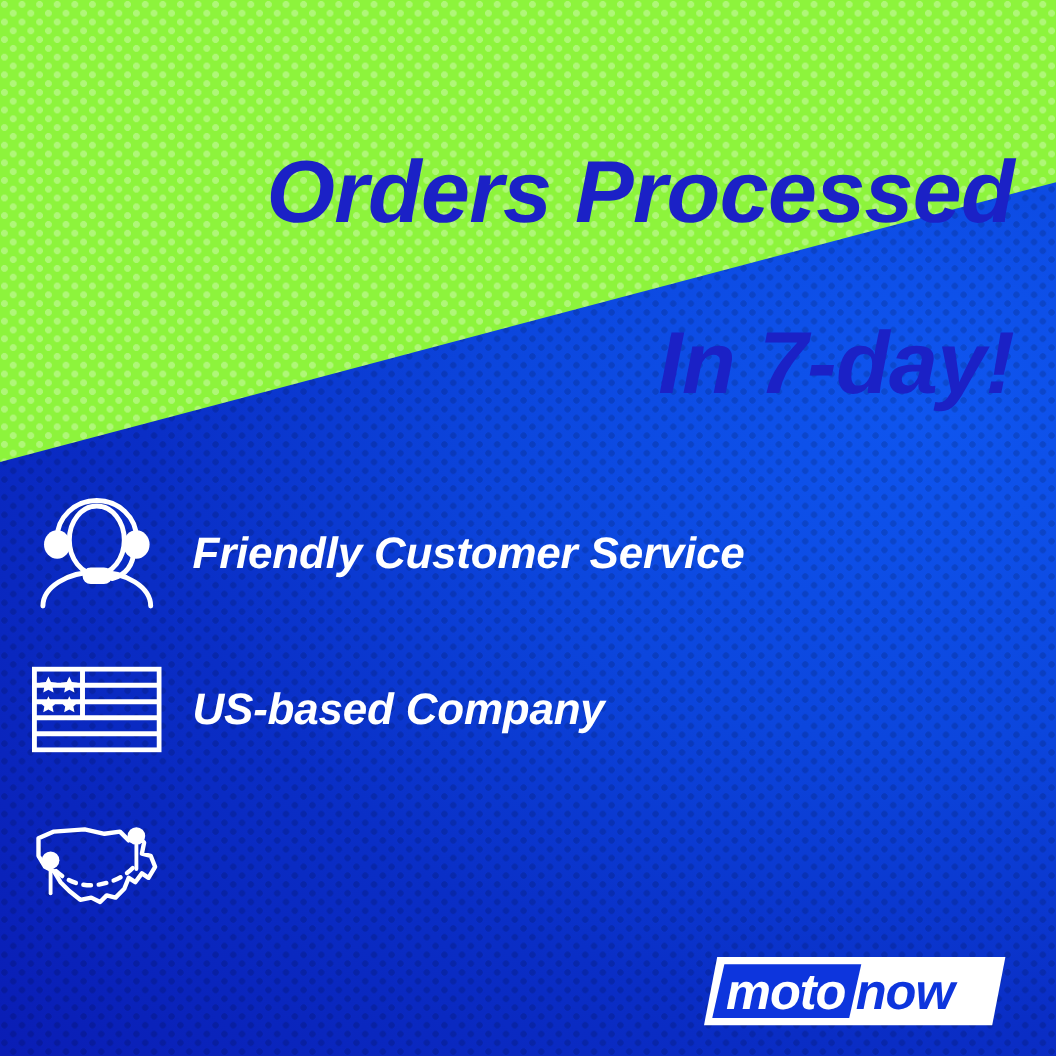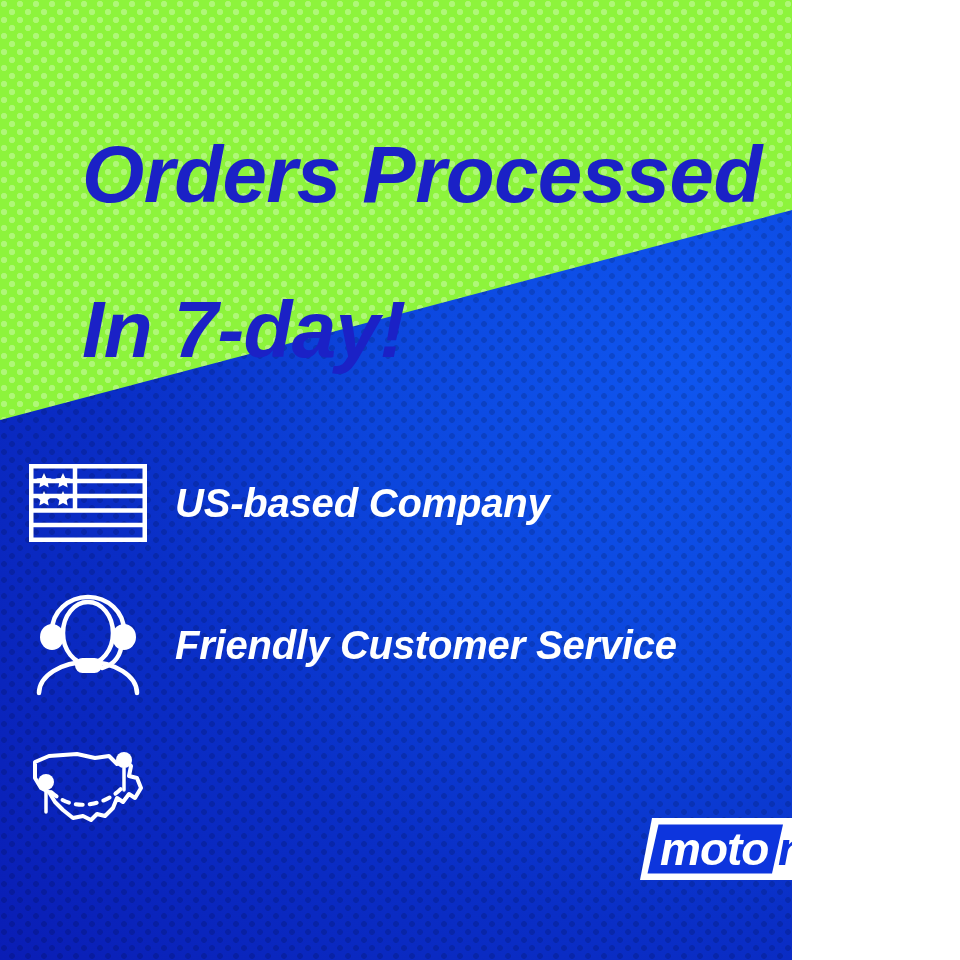--- a/index.html
+++ b/index.html
@@ -7,24 +7,25 @@
     margin: 0;
     padding: 0;
     background: #ffffff;
   }
   body {
     font-family: "Liberation Sans", sans-serif;
   }
 
   .canvas {
     position: relative;
-    width: 792px;
+    width: 960px;
     height: 960px;
     overflow: hidden;
     background: #0b1fb9;
+    text-align: right;
   }
 
   
   .blue-bg {
     position: absolute;
     inset: 0;
     background:
       radial-gradient(ellipse 120% 95% at 88% 38%, #0f56f0 0%, #0c46dd 34%, #0a2ec6 62%, #0a1cb4 100%);
   }
   .blue-dots {
@@ -102,21 +103,21 @@
     font-style: italic;
     font-size: 40px;
     letter-spacing: -0.2px;
     white-space: nowrap;
   }
 
   
   .logo {
     position: absolute;
     left: 638px;
-    top: 816px;
+    top: 868px;
     width: 278px;
     height: 66px;
   }
   .logo svg { display: block; }
 </style>
 </head>
 <body>
 
 <div class="canvas">
 
@@ -127,20 +128,41 @@
   <div class="green-wedge">
     <div class="green-dots"></div>
   </div>
 
   <div class="headline">
     <span class="l1">Orders Processed</span>
     <span class="l2">In 7-day!</span>
   </div>
 
   <div class="features">
+
+    <div class="feature-row">
+      <div class="feature-icon">
+        <svg width="116" height="104" viewBox="0 0 116 104" fill="none" stroke="#ffffff" stroke-width="4.5" stroke-linecap="round">
+
+          <ellipse cx="22" cy="44" rx="12" ry="13" fill="#ffffff" stroke="none"></ellipse>
+          <ellipse cx="94" cy="44" rx="12" ry="13" fill="#ffffff" stroke="none"></ellipse>
+
+          <path d="M22 46 V38 A36 34 0 0 1 94 38 V46"></path>
+
+          <ellipse cx="58" cy="40" rx="25" ry="31"></ellipse>
+
+          <path d="M92 48 q-1 22 -20 27"></path>
+
+          <rect x="45" y="65" width="27" height="15" rx="7.5" fill="#ffffff" stroke="none"></rect>
+
+          <path d="M9 100 a49 31 0 0 1 98 0"></path>
+        </svg>
+      </div>
+      <div class="feature-label">Friendly Customer Service</div>
+    </div>
 
     <div class="feature-row">
       <div class="feature-icon">
         <svg width="118" height="78" viewBox="0 0 118 78" fill="none" stroke="#ffffff" stroke-width="4.5">
           <rect x="2.25" y="2.25" width="113.5" height="73.5"></rect>
           <line x1="2.25" y1="17" x2="115.75" y2="17"></line>
           <line x1="2.25" y1="32" x2="115.75" y2="32"></line>
           <line x1="2.25" y1="46.5" x2="115.75" y2="46.5"></line>
           <line x1="2.25" y1="61" x2="115.75" y2="61"></line>
           <line x1="46" y1="2.25" x2="46" y2="46.5"></line>
@@ -150,41 +172,20 @@
             <path d="M15 27 l2.3 4.9 5.3.7 -3.9 3.7 1 5.3 -4.7-2.6 -4.7 2.6 1-5.3 -3.9-3.7 5.3-.7z"></path>
             <path d="M34 27 l2.3 4.9 5.3.7 -3.9 3.7 1 5.3 -4.7-2.6 -4.7 2.6 1-5.3 -3.9-3.7 5.3-.7z"></path>
           </g>
         </svg>
       </div>
       <div class="feature-label">US-based Company</div>
     </div>
 
     <div class="feature-row">
       <div class="feature-icon">
-        <svg width="116" height="104" viewBox="0 0 116 104" fill="none" stroke="#ffffff" stroke-width="4.5" stroke-linecap="round">
-
-          <ellipse cx="22" cy="44" rx="12" ry="13" fill="#ffffff" stroke="none"></ellipse>
-          <ellipse cx="94" cy="44" rx="12" ry="13" fill="#ffffff" stroke="none"></ellipse>
-
-          <path d="M22 46 V38 A36 34 0 0 1 94 38 V46"></path>
-
-          <ellipse cx="58" cy="40" rx="25" ry="31"></ellipse>
-
-          <path d="M92 48 q-1 22 -20 27"></path>
-
-          <rect x="45" y="65" width="27" height="15" rx="7.5" fill="#ffffff" stroke="none"></rect>
-
-          <path d="M9 100 a49 31 0 0 1 98 0"></path>
-        </svg>
-      </div>
-      <div class="feature-label">Friendly Customer Service</div>
-    </div>
-
-    <div class="feature-row">
-      <div class="feature-icon">
         <svg width="126" height="86" viewBox="0 0 126 86" fill="none" stroke="#ffffff" stroke-width="4" stroke-linejoin="round" stroke-linecap="round">
 
           <path d="M10 18 L24 12 L52 10 L70 14 L84 12 L92 20 L100 16 L106 22
                    L104 32 L112 34 L116 44 L110 54 L104 50 L98 58 L92 54
                    L88 64 L80 72 L72 70 L66 76 L58 72 L48 74 L38 66
                    L30 58 L24 48 L16 44 L10 34 Z"></path>
 
           <path d="M26 48 q18 16 40 12 q22 -4 34 -20" stroke-dasharray="7 7" stroke-width="4"></path>
 
           <circle cx="21" cy="38" r="8" fill="#ffffff" stroke="none"></circle>

